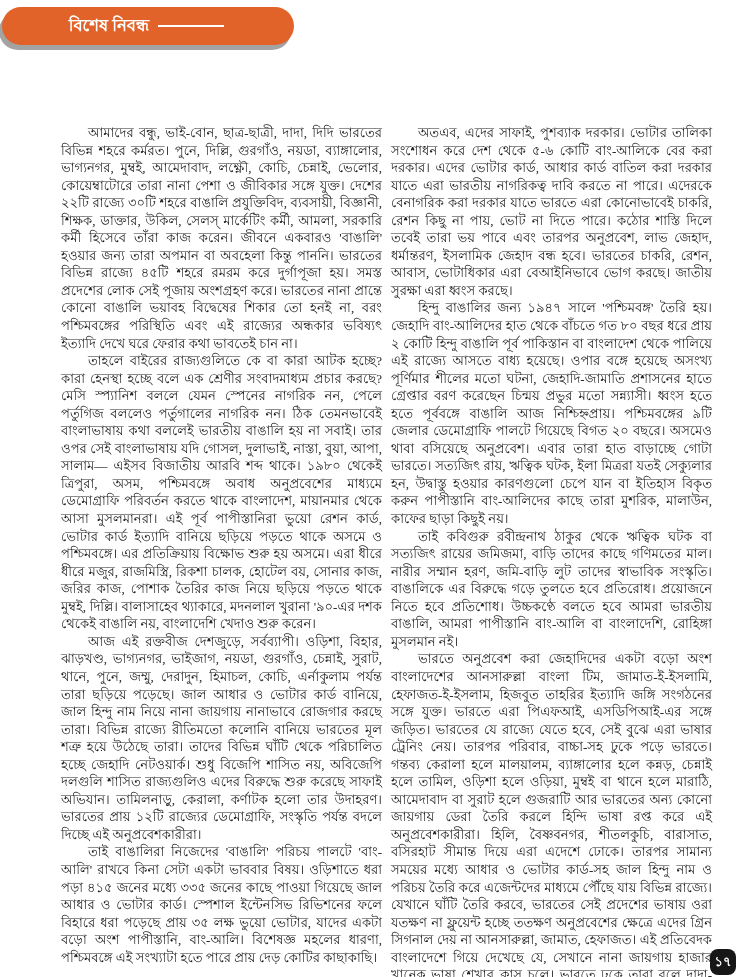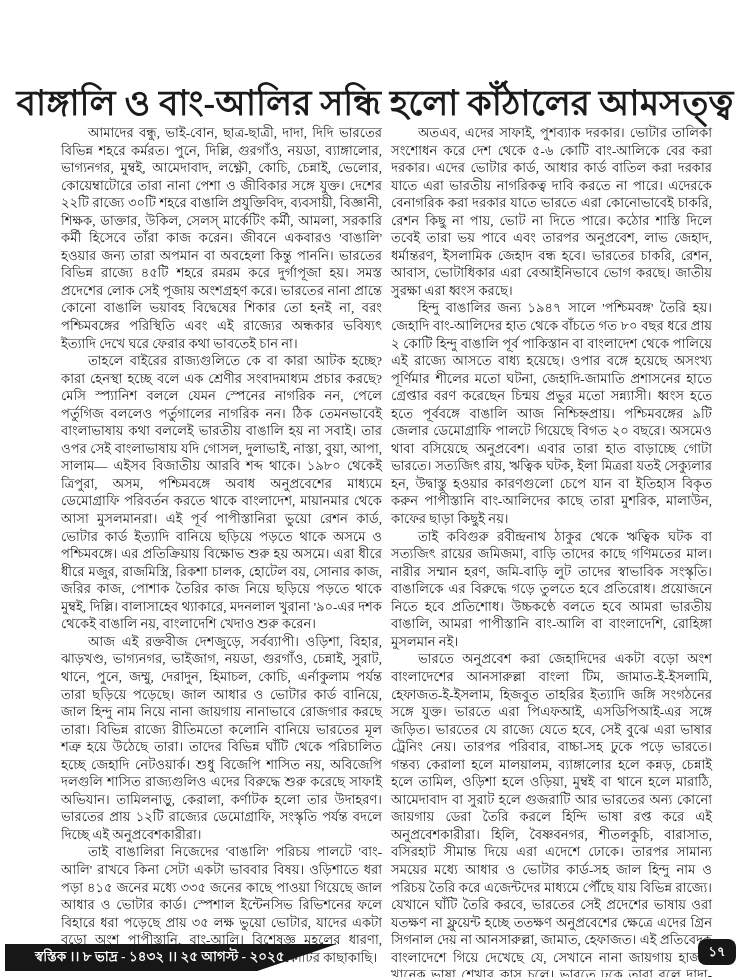--- a/index.html
+++ b/index.html
@@ -57,54 +57,54 @@
     width:332px;height:27px;
     background:var(--footer-bg,#171717);
     clip-path:polygon(0 0,100% 0,76% 100%,0 100%);
     display:flex;align-items:center;
     padding-left:30px;box-sizing:border-box;
   }
   .footer-ribbon .issue-line{
     color:#ffffff;font-size:13.5px;font-weight:bold;white-space:nowrap;
   }
   .page-number-box{
-    position:absolute;right:14px;bottom:12px;
-    width:38px;height:26px;
+    position:absolute;right:14px;bottom:2px;
+    width:26px;height:26px;
     background:var(--footer-bg,#171717);
     border-radius:8px;
     display:flex;align-items:center;justify-content:center;
   }
   .page-number-box .page-number{
     color:#ffffff;font-size:13px;font-weight:bold;
   }
 </style>
 </head>
 <body>
 
 <div class="page">
 
+  <div class="tag-banner">
+    <span class="tag-label">বিশেষ নিবন্ধ</span>
+    <span class="tag-rule"></span>
+  </div>
 
-  <h1 class="headline">বাঙ্গালি ও বাং-আলির সন্ধি হলো কাঁঠালের আমসত্ত্ব</h1>
 
   <div class="columns">
     <div class="col">
       <p>আমাদের বন্ধু, ভাই-বোন, ছাত্র-ছাত্রী, দাদা, দিদি ভারতের বিভিন্ন শহরে কর্মরত। পুনে, দিল্লি, গুরগাঁও, নয়ডা, ব্যাঙ্গালোর, ভাগ্যনগর, মুম্বই, আমেদাবাদ, লক্ষ্ণৌ, কোচি, চেন্নাই, ভেলোর, কোয়েম্বাটোরে তারা নানা পেশা ও জীবিকার সঙ্গে যুক্ত। দেশের ২২টি রাজ্যে ৩০টি শহরে বাঙালি প্রযুক্তিবিদ, ব্যবসায়ী, বিজ্ঞানী, শিক্ষক, ডাক্তার, উকিল, সেলস্ মার্কেটিং কর্মী, আমলা, সরকারি কর্মী হিসেবে তাঁরা কাজ করেন। জীবনে একবারও 'বাঙালি' হওয়ার জন্য তারা অপমান বা অবহেলা কিন্তু পাননি। ভারতের বিভিন্ন রাজ্যে ৪৫টি শহরে রমরম করে দুর্গাপূজা হয়। সমস্ত প্রদেশের লোক সেই পূজায় অংশগ্রহণ করে। ভারতের নানা প্রান্তে কোনো বাঙালি ভয়াবহ বিদ্বেষের শিকার তো হনই না, বরং পশ্চিমবঙ্গের পরিস্থিতি এবং এই রাজ্যের অন্ধকার ভবিষ্যৎ ইত্যাদি দেখে ঘরে ফেরার কথা ভাবতেই চান না।</p>
       <p>তাহলে বাইরের রাজ্যগুলিতে কে বা কারা আটক হচ্ছে? কারা হেনস্থা হচ্ছে বলে এক শ্রেণীর সংবাদমাধ্যম প্রচার করছে? মেসি স্প্যানিশ বললে যেমন স্পেনের নাগরিক নন, পেলে পর্তুগিজ বললেও পর্তুগালের নাগরিক নন। ঠিক তেমনভাবেই বাংলাভাষায় কথা বললেই ভারতীয় বাঙালি হয় না সবাই। তার ওপর সেই বাংলাভাষায় যদি গোসল, দুলাভাই, নাস্তা, বুয়া, আপা, সালাম— এইসব বিজাতীয় আরবি শব্দ থাকে। ১৯৮০ থেকেই ত্রিপুরা, অসম, পশ্চিমবঙ্গে অবাধ অনুপ্রবেশের মাধ্যমে ডেমোগ্রাফি পরিবর্তন করতে থাকে বাংলাদেশ, মায়ানমার থেকে আসা মুসলমানরা। এই পূর্ব পাপীস্তানিরা ভুয়ো রেশন কার্ড, ভোটার কার্ড ইত্যাদি বানিয়ে ছড়িয়ে পড়তে থাকে অসমে ও পশ্চিমবঙ্গে। এর প্রতিক্রিয়ায় বিক্ষোভ শুরু হয় অসমে। এরা ধীরে ধীরে মজুর, রাজমিস্ত্রি, রিকশা চালক, হোটেল বয়, সোনার কাজ, জরির কাজ, পোশাক তৈরির কাজ নিয়ে ছড়িয়ে পড়তে থাকে মুম্বই, দিল্লি। বালাসাহেব থ্যাকারে, মদনলাল খুরানা '৯০-এর দশক থেকেই বাঙালি নয়, বাংলাদেশি খেদাও শুরু করেন।</p>
       <p>আজ এই রক্তবীজ দেশজুড়ে, সর্বব্যাপী। ওড়িশা, বিহার, ঝাড়খণ্ড, ভাগ্যনগর, ভাইজাগ, নয়ডা, গুরগাঁও, চেন্নাই, সুরাট, থানে, পুনে, জম্মু, দেরাদুন, হিমাচল, কোচি, এর্নাকুলাম পর্যন্ত তারা ছড়িয়ে পড়েছে। জাল আধার ও ভোটার কার্ড বানিয়ে, জাল হিন্দু নাম নিয়ে নানা জায়গায় নানাভাবে রোজগার করছে তারা। বিভিন্ন রাজ্যে রীতিমতো কলোনি বানিয়ে ভারতের মূল শত্রু হয়ে উঠেছে তারা। তাদের বিভিন্ন ঘাঁটি থেকে পরিচালিত হচ্ছে জেহাদি নেটওয়ার্ক। শুধু বিজেপি শাসিত নয়, অবিজেপি দলগুলি শাসিত রাজ্যগুলিও এদের বিরুদ্ধে শুরু করেছে সাফাই অভিযান। তামিলনাড়ু, কেরালা, কর্ণাটক হলো তার উদাহরণ। ভারতের প্রায় ১২টি রাজ্যের ডেমোগ্রাফি, সংস্কৃতি পর্যন্ত বদলে দিচ্ছে এই অনুপ্রবেশকারীরা।</p>
       <p>তাই বাঙালিরা নিজেদের 'বাঙালি' পরিচয় পালটে 'বাং-আলি' রাখবে কিনা সেটা একটা ভাববার বিষয়। ওড়িশাতে ধরা পড়া ৪১৫ জনের মধ্যে ৩৩৫ জনের কাছে পাওয়া গিয়েছে জাল আধার ও ভোটার কার্ড। স্পেশাল ইন্টেনসিভ রিভিশনের ফলে বিহারে ধরা পড়েছে প্রায় ৩৫ লক্ষ ভুয়ো ভোটার, যাদের একটা বড়ো অংশ পাপীস্তানি, বাং-আলি। বিশেষজ্ঞ মহলের ধারণা, পশ্চিমবঙ্গে এই সংখ্যাটা হতে পারে প্রায় দেড় কোটির কাছাকাছি।</p>
     </div>
     <div class="col">
       <p>অতএব, এদের সাফাই, পুশব্যাক দরকার। ভোটার তালিকা সংশোধন করে দেশ থেকে ৫-৬ কোটি বাং-আলিকে বের করা দরকার। এদের ভোটার কার্ড, আধার কার্ড বাতিল করা দরকার যাতে এরা ভারতীয় নাগরিকত্ব দাবি করতে না পারে। এদেরকে বেনাগরিক করা দরকার যাতে ভারতে এরা কোনোভাবেই চাকরি, রেশন কিছু না পায়, ভোট না দিতে পারে। কঠোর শাস্তি দিলে তবেই তারা ভয় পাবে এবং তারপর অনুপ্রবেশ, লাভ জেহাদ, ধর্মান্তরণ, ইসলামিক জেহাদ বন্ধ হবে। ভারতের চাকরি, রেশন, আবাস, ভোটাধিকার এরা বেআইনিভাবে ভোগ করছে। জাতীয় সুরক্ষা এরা ধ্বংস করছে।</p>
       <p>হিন্দু বাঙালির জন্য ১৯৪৭ সালে 'পশ্চিমবঙ্গ' তৈরি হয়। জেহাদি বাং-আলিদের হাত থেকে বাঁচতে গত ৮০ বছর ধরে প্রায় ২ কোটি হিন্দু বাঙালি পূর্ব পাকিস্তান বা বাংলাদেশ থেকে পালিয়ে এই রাজ্যে আসতে বাধ্য হয়েছে। ওপার বঙ্গে হয়েছে অসংখ্য পূর্ণিমার শীলের মতো ঘটনা, জেহাদি-জামাতি প্রশাসনের হাতে গ্রেপ্তার বরণ করেছেন চিন্ময় প্রভুর মতো সন্ন্যাসী। ধ্বংস হতে হতে পূর্ববঙ্গে বাঙালি আজ নিশ্চিহ্নপ্রায়। পশ্চিমবঙ্গের ৯টি জেলার ডেমোগ্রাফি পালটে গিয়েছে বিগত ২০ বছরে। অসমেও থাবা বসিয়েছে অনুপ্রবেশ। এবার তারা হাত বাড়াচ্ছে গোটা ভারতে। সত্যজিৎ রায়, ঋত্বিক ঘটক, ইলা মিত্ররা যতই সেক্যুলার হন, উদ্বাস্তু হওয়ার কারণগুলো চেপে যান বা ইতিহাস বিকৃত করুন পাপীস্তানি বাং-আলিদের কাছে তারা মুশরিক, মালাউন, কাফের ছাড়া কিছুই নয়।</p>
       <p>তাই কবিগুরু রবীন্দ্রনাথ ঠাকুর থেকে ঋত্বিক ঘটক বা সত্যজিৎ রায়ের জমিজমা, বাড়ি তাদের কাছে গণিমতের মাল। নারীর সম্মান হরণ, জমি-বাড়ি লুট তাদের স্বাভাবিক সংস্কৃতি। বাঙালিকে এর বিরুদ্ধে গড়ে তুলতে হবে প্রতিরোধ। প্রয়োজনে নিতে হবে প্রতিশোধ। উচ্চকণ্ঠে বলতে হবে আমরা ভারতীয় বাঙালি, আমরা পাপীস্তানি বাং-আলি বা বাংলাদেশি, রোহিঙ্গা মুসলমান নই।</p>
       <p>ভারতে অনুপ্রবেশ করা জেহাদিদের একটা বড়ো অংশ বাংলাদেশের আনসারুল্লা বাংলা টিম, জামাত-ই-ইসলামি, হেফাজত-ই-ইসলাম, হিজবুত তাহরির ইত্যাদি জঙ্গি সংগঠনের সঙ্গে যুক্ত।  ভারতে এরা পিএফআই, এসডিপিআই-এর সঙ্গে জড়িত। ভারতের যে রাজ্যে যেতে হবে, সেই বুঝে এরা ভাষার ট্রেনিং নেয়। তারপর পরিবার, বাচ্চা-সহ ঢুকে পড়ে ভারতে। গন্তব্য কেরালা হলে মালয়ালম, ব্যাঙ্গালোর হলে কন্নড়, চেন্নাই হলে তামিল, ওড়িশা হলে ওড়িয়া, মুম্বই বা থানে হলে মারাঠি, আমেদাবাদ বা সুরাট হলে গুজরাটি আর ভারতের অন্য কোনো জায়গায় ডেরা তৈরি করলে হিন্দি ভাষা রপ্ত করে এই অনুপ্রবেশকারীরা। হিলি, বৈষ্ণবনগর, শীতলকুচি, বারাসাত, বসিরহাট সীমান্ত দিয়ে এরা এদেশে ঢোকে। তারপর সামান্য সময়ের মধ্যে আধার ও ভোটার কার্ড-সহ জাল হিন্দু নাম ও পরিচয় তৈরি করে এজেন্টদের মাধ্যমে পৌঁছে যায় বিভিন্ন রাজ্যে। যেখানে ঘাঁটি তৈরি করবে, ভারতের সেই প্রদেশের ভাষায় ওরা যতক্ষণ না ফ্লুয়েন্ট হচ্ছে ততক্ষণ অনুপ্রবেশের ক্ষেত্রে এদের গ্রিন সিগনাল দেয় না আনসারুল্লা, জামাত, হেফাজত। এই প্রতিবেদক বাংলাদেশে গিয়ে দেখেছে যে, সেখানে নানা জায়গায় হাজার খানেক ভাষা শেখার ক্লাস চলে। ভারতে ঢুকে তারা বলে দাদা-পরদাদার সময় থেকে আমরা রাজকোটে আছি, রায়পুরে আছি।</p>
     </div>
   </div>
 
-  <div class="footer-ribbon">
-    <span class="issue-line">স্বস্তিক ।। ৮ ভাদ্র  - ১৪৩২ ।। ২৫ আগস্ট - ২০২৫</span>
-  </div>
 
   <div class="page-number-box">
     <span class="page-number">১৭</span>
   </div>
 
 </div>
 
 </body></html>

